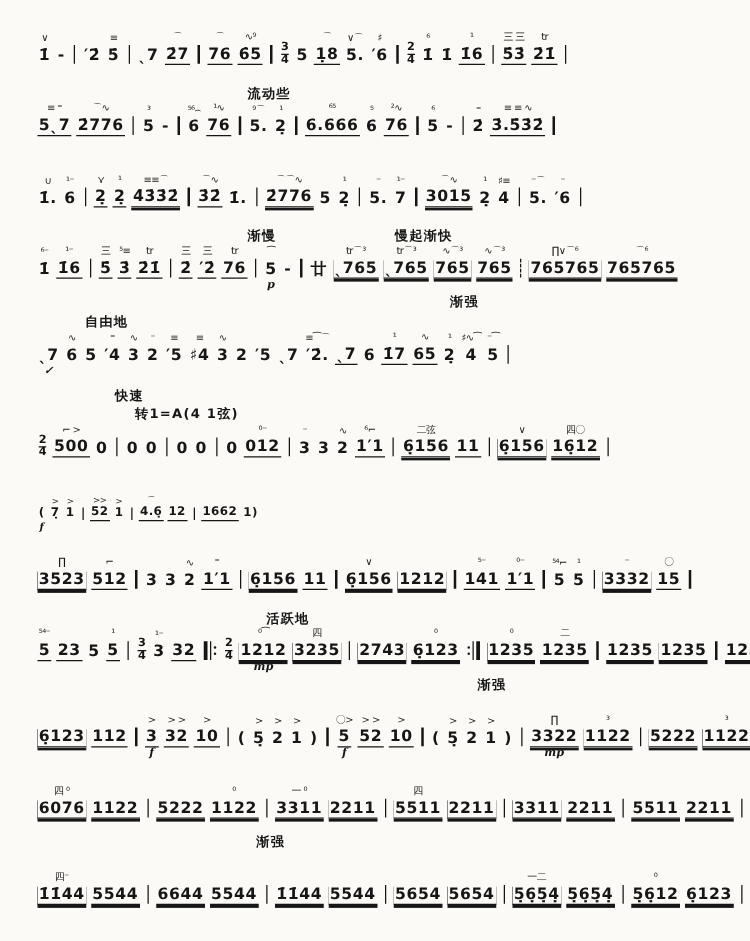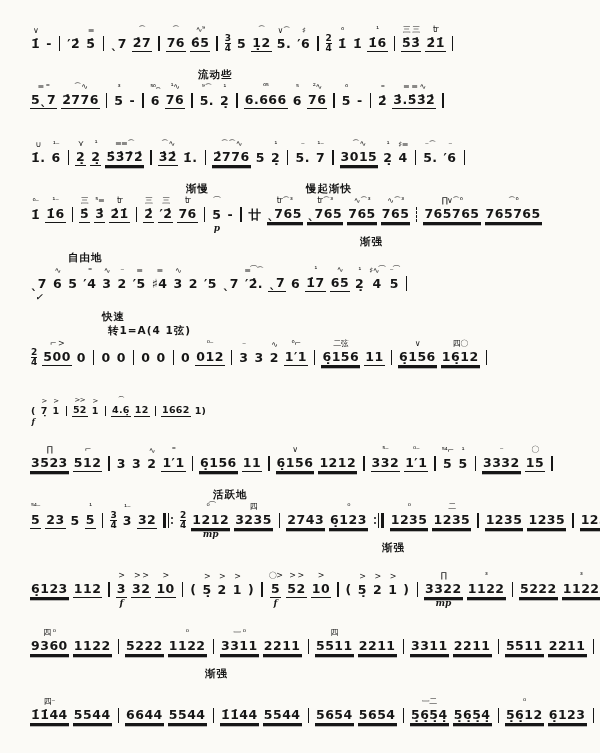--- a/index.html
+++ b/index.html
@@ -112,21 +112,21 @@
           <span class="num">3</span>
           <span class="den">4</span>
         </span>
         <span class="cell">
           <span class="top"></span>
           <span class="note">5</span>
           <span class="bot"></span>
         </span>
         <span class="cell">
           <span class="top">⌒</span>
-          <span class="note u1">1̣2</span>
+          <span class="note u1">1̣8</span>
           <span class="bot"></span>
         </span>
         <span class="cell">
           <span class="top">∨⌒</span>
           <span class="note">5.</span>
           <span class="bot"></span>
         </span>
         <span class="cell">
           <span class="top">♯</span>
           <span class="note">′6</span>
@@ -293,21 +293,21 @@
           <span class="note u1">2̣</span>
           <span class="bot"></span>
         </span>
         <span class="cell">
           <span class="top">¹</span>
           <span class="note u1">2̣</span>
           <span class="bot"></span>
         </span>
         <span class="cell">
           <span class="top">≡≡⌒</span>
-          <span class="note u2">5̇3̇7̇2̇</span>
+          <span class="note u2">4̇3̇3̇2̇</span>
           <span class="bot"></span>
         </span>
         <span class="bar">
           <i class="thin"></i>
         </span>
         <span class="cell">
           <span class="top">⌒∿</span>
           <span class="note u1">3̇2̇</span>
           <span class="bot"></span>
         </span>
@@ -377,22 +377,22 @@
           <span class="top">⁻</span>
           <span class="note">′6</span>
           <span class="bot"></span>
         </span>
         <span class="bar">
           <i class="thin"></i>
         </span>
       </div>
     </div>
     <div class="line deep">
-      <span class="cap above" style="left: 156px;">渐慢</span>
-      <span class="cap above" style="left: 276px;">慢起渐快</span>
+      <span class="cap above" style="left: 168px;">渐慢</span>
+      <span class="cap above" style="left: 286px;">慢起渐快</span>
       <span class="cap below" style="left: 330px;">渐强</span>
       <div class="row">
         <span class="cell">
           <span class="top">⁶⁻</span>
           <span class="note">1̇</span>
           <span class="bot"></span>
         </span>
         <span class="cell">
           <span class="top">¹⁻</span>
           <span class="note u1">1̇6</span>
@@ -592,21 +592,21 @@
           <span class="top">⁻⁀</span>
           <span class="note">5</span>
           <span class="bot"></span>
         </span>
         <span class="bar">
           <i class="thin"></i>
         </span>
       </div>
     </div>
     <div class="line tall">
-      <span class="cap above2" style="left: 72px;">快速</span>
+      <span class="cap above2" style="left: 62px;">快速</span>
       <span class="cap above" style="left: 78px;">转1=Α(4 1弦)</span>
       <div class="row">
         <span class="ts">
           <span class="num">2</span>
           <span class="den">4</span>
         </span>
         <span class="cell">
           <span class="top">⌐ &gt;</span>
           <span class="note u1">500</span>
           <span class="bot"></span>
@@ -826,21 +826,21 @@
         <span class="cell">
           <span class="top"></span>
           <span class="note u2">1212</span>
           <span class="bot"></span>
         </span>
         <span class="bar">
           <i class="thin"></i>
         </span>
         <span class="cell">
           <span class="top">⁵⁻</span>
-          <span class="note u1">332</span>
+          <span class="note u1">141</span>
           <span class="bot"></span>
         </span>
         <span class="cell">
           <span class="top">⁰⁻</span>
           <span class="note u1">1′1</span>
           <span class="bot"></span>
         </span>
         <span class="bar">
           <i class="thin"></i>
         </span>
@@ -1119,21 +1119,21 @@
           <span class="note u2">1122</span>
           <span class="bot"></span>
         </span>
       </div>
     </div>
     <div class="line deep">
       <span class="cap below" style="left: 175px;">渐强</span>
       <div class="row">
         <span class="cell">
           <span class="top">四 ⁰</span>
-          <span class="note u2">9360</span>
+          <span class="note u2">6076</span>
           <span class="bot"></span>
         </span>
         <span class="cell">
           <span class="top"></span>
           <span class="note u2">1122</span>
           <span class="bot"></span>
         </span>
         <span class="bar">
           <i class="thin"></i>
         </span>

